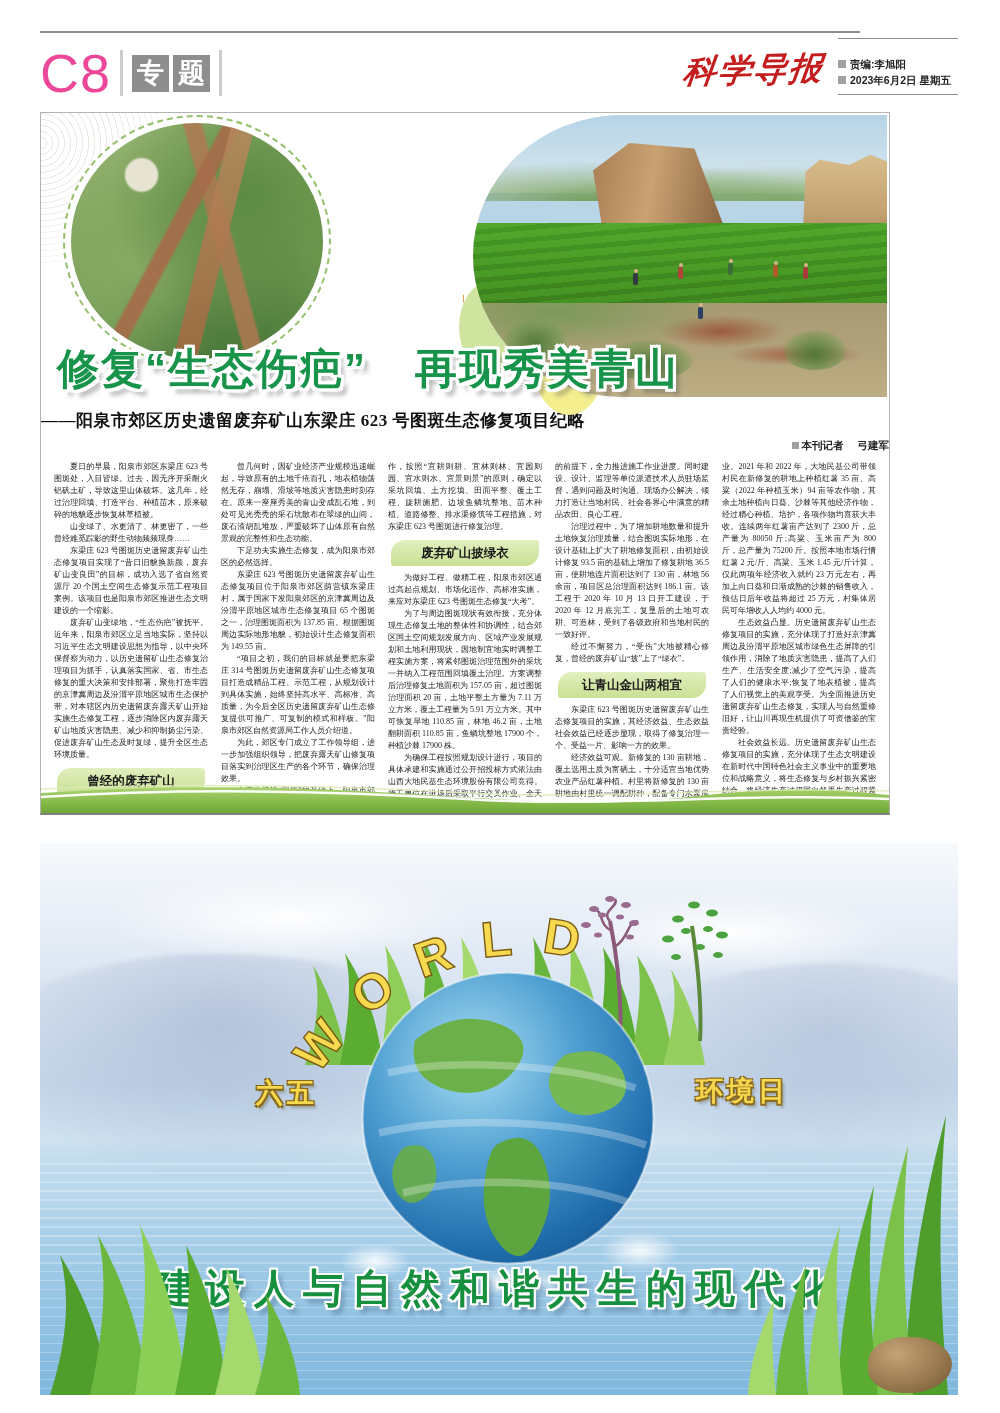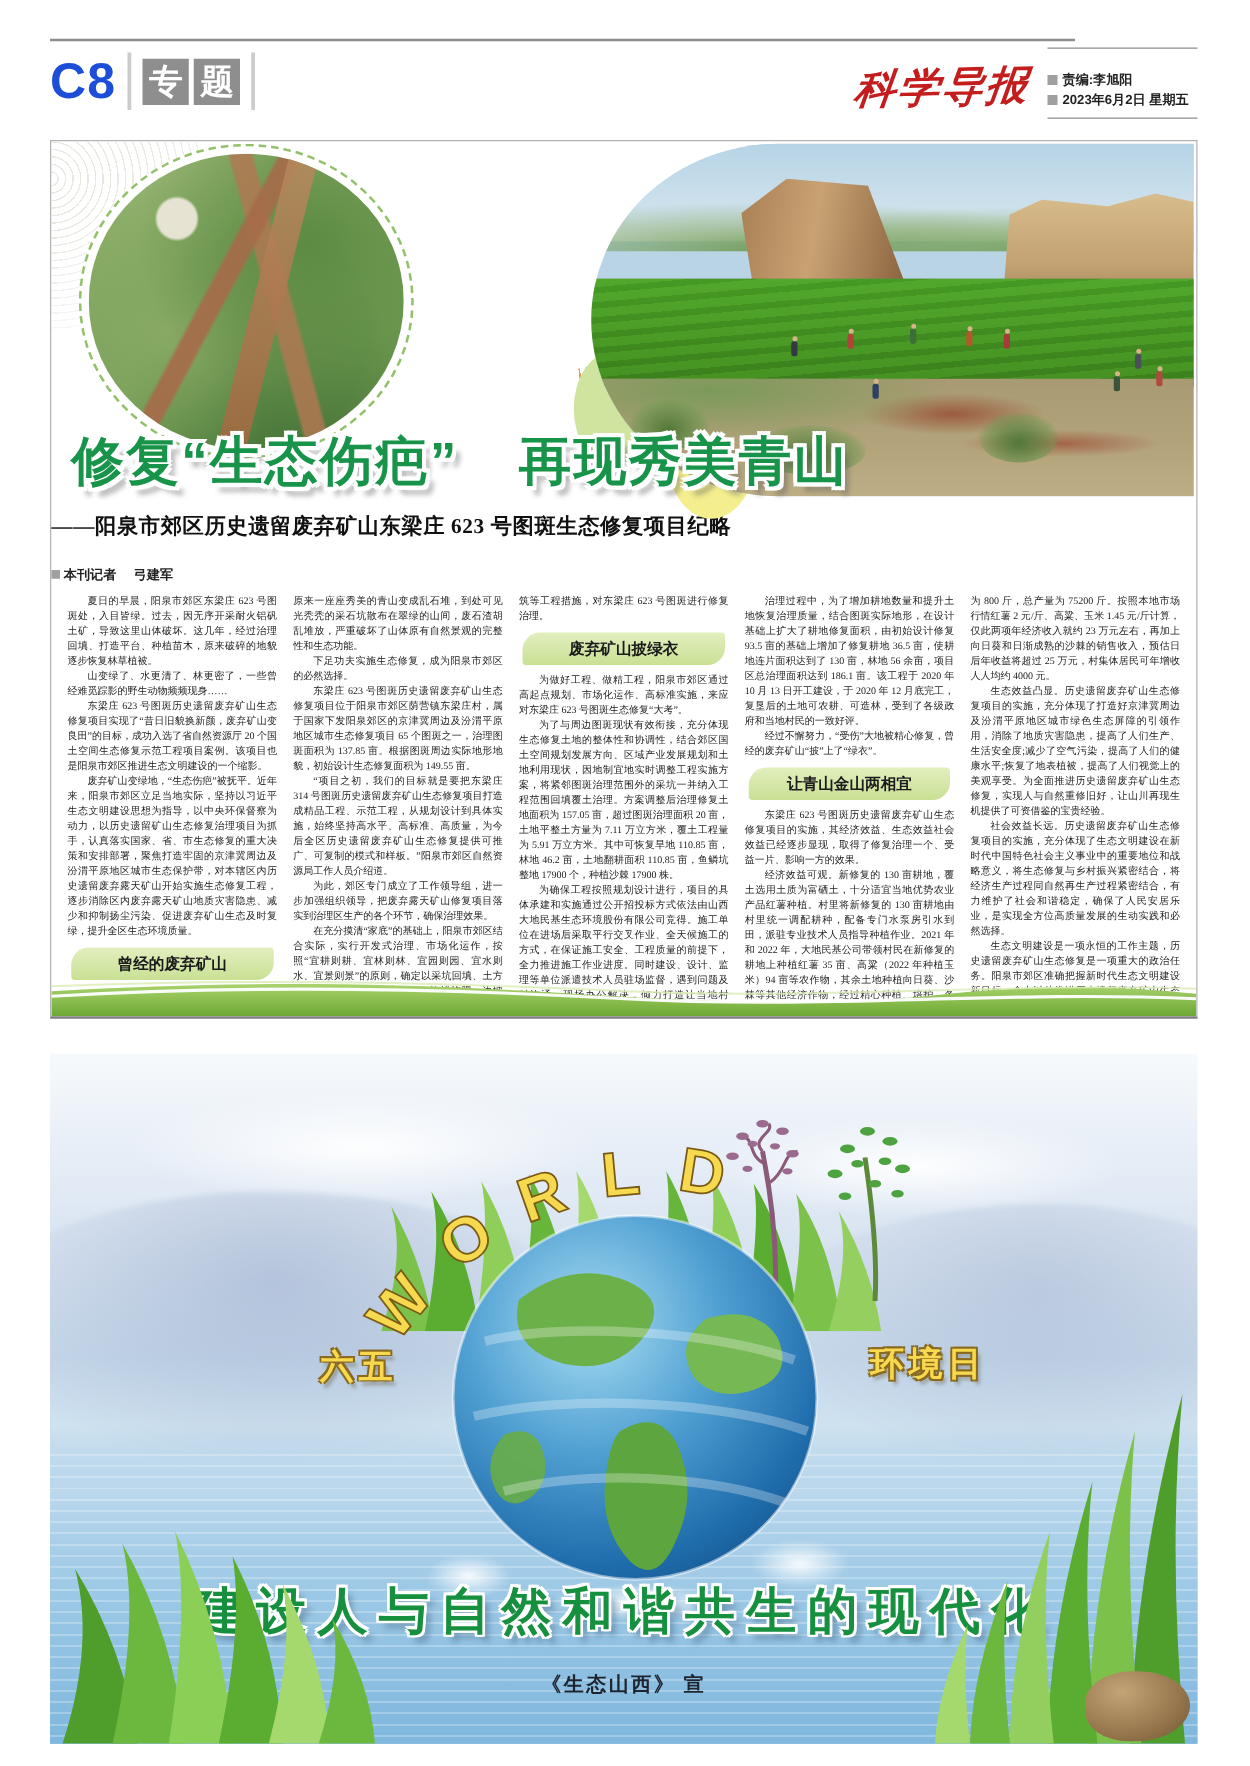--- a/index.html
+++ b/index.html
@@ -7,34 +7,34 @@
   .page {
     position:relative; width:1000px; height:1413px; margin:0 auto;
     background:#ffffff; overflow:hidden;
     font-family:"Liberation Serif","DejaVu Serif",serif; color:#1a1a1a;
   }
   
   .hdr { position:absolute; left:40px; right:42px; top:20px; height:86px; }
   .hdr-rule { position:absolute; left:0; top:11px; width:820px; height:2px; background:#8d8d8d; }
   .hdr-row { position:absolute; left:0; right:0; top:18px; display:flex; justify-content:space-between; align-items:flex-start; }
   .hdr-left { display:flex; align-items:center; padding-top:4px; }
-  .edition { font-family:"Liberation Sans","DejaVu Sans",sans-serif; font-weight:bold; font-size:40px; color:#1d4ed8; letter-spacing:1px; }
+  .edition { font-family:"Liberation Sans","DejaVu Sans",sans-serif; font-weight:normal; font-size:54px; color:#ec4899; letter-spacing:1px; }
   .vbar { width:3px; height:46px; background:#cccccc; margin:0 9px; }
   .badges { display:flex; gap:4px; }
   .badge { width:37px; height:37px; background:#8e8e8e; color:#ffffff; font-family:"Liberation Sans","DejaVu Sans",sans-serif;
     font-weight:bold; font-size:27px; line-height:37px; text-align:center; }
   .hdr-right { display:flex; align-items:center; gap:14px; }
   .masthead { font-family:"Liberation Serif","DejaVu Serif",serif; font-style:italic; font-weight:bold;
     font-size:33px; color:#c41d1d; letter-spacing:2px; transform:skewX(-8deg) rotate(-1.5deg); padding-top:8px; }
   .pubinfo { width:120px; border-top:1px solid #8d8d8d; border-bottom:1px solid #8d8d8d; padding:17px 0 6px 0; }
   .pubrow { display:flex; align-items:center; font-family:"Liberation Sans","DejaVu Sans",sans-serif;
     font-weight:bold; font-size:10.5px; color:#222; line-height:16px; white-space:nowrap; }
   .sq { display:inline-block; width:8px; height:8px; background:#a0a0a0; margin-right:4px; flex:0 0 auto; }
   
-  .article { position:absolute; left:40px; top:112px; width:918px; height:703px;
+  .article { position:absolute; left:40px; top:112px; width:850px; height:703px;
     border:1px solid #b3b3b3; border-bottom:2px solid #7f7f7f; background:#ffffff; overflow:hidden; }
   .photos { position:relative; height:288px; }
   
   .circle-photo { position:absolute; left:22px; top:2px; width:268px; height:252px;
     border:2px dashed #93c06a; border-radius:50%; padding:6px; background:#fff; }
   .circle-inner { position:relative; width:100%; height:100%; border-radius:50%; overflow:hidden;
     background:
       linear-gradient(118deg, transparent 40%, rgba(166,107,74,.9) 41%, rgba(166,107,74,.9) 45%, transparent 46%),
       linear-gradient(75deg, transparent 55%, rgba(176,120,82,.85) 56%, rgba(176,120,82,.85) 61%, transparent 62%),
       radial-gradient(ellipse at 28% 22%, #e6e3d2 0%, #e6e3d2 6%, transparent 7%),
@@ -82,21 +82,21 @@
     background:repeating-radial-gradient(ellipse at 0% 20%, transparent 0 5px, #d8d2c4 5px 6px); 
     -webkit-mask-image:linear-gradient(135deg,#000 30%,transparent 75%); mask-image:linear-gradient(135deg,#000 30%,transparent 75%);}
   
   .headline { position:absolute; left:16px; top:228px; z-index:6; white-space:nowrap;
     font-family:"Liberation Sans","DejaVu Sans",sans-serif; font-weight:bold; font-size:42px; letter-spacing:2px;
     color:#18944a;
     text-shadow:-3px -3px 0 #fff, 3px -3px 0 #fff, -3px 3px 0 #fff, 3px 3px 0 #fff,
                 0 -3px 0 #fff, 0 3px 0 #fff, -3px 0 0 #fff, 3px 0 0 #fff, 6px 7px 4px rgba(90,90,90,.45); }
   .hl-gap { display:inline-block; width:48px; }
   .subtitle { margin-top:8px; text-align:left; font-weight:bold; font-size:17px; color:#111; letter-spacing:.5px; }
-  .byline { margin-top:21px; text-align:left; font-family:"Liberation Sans","DejaVu Sans",sans-serif;
+  .byline { margin-top:7px; text-align:right; font-family:"Liberation Sans","DejaVu Sans",sans-serif;
     font-weight:bold; font-size:10.5px; color:#222; }
   .byline .sq { width:7px; height:7px; margin-right:3px; vertical-align:baseline; }
   .byline-name { margin-left:14px; }
   
   .body-cols { margin-top:8px; height:354px; padding:0 13px; column-count:5; column-gap:13px; column-fill:auto; overflow:hidden; }
   .bp { font-size:8px; line-height:12px; text-align:justify; text-indent:2em; color:#1c1c1c; }
   .sec-h { break-inside:avoid; margin:7px 3px 6px 3px; padding:4.5px 0; text-align:center;
     font-family:"Liberation Sans","DejaVu Sans",sans-serif; font-weight:bold; font-size:12.5px; color:#1b1b1b;
     background:linear-gradient(#e2efbf,#c9e094); border-radius:14px 3px 14px 3px; }
   .wave-band { position:absolute; left:0; right:0; bottom:0; width:100%; height:30px; display:block; }
@@ -331,21 +331,20 @@
         </defs>
       <text font-family="Liberation Sans, DejaVu Sans, sans-serif" font-size="50" font-weight="bold" fill="#f6d94e" stroke="#7a5a14" stroke-width="1.4" letter-spacing="28">
         <textPath href="#warc">WORLD</textPath>
       </text>
     </svg>
 
     <div class="env-label lbl-left">六五</div>
     <div class="env-label lbl-right">环境日</div>
 
     <div class="slogan">建设人与自然和谐共生的现代化</div>
-    <div class="credit">《生态山西》 宣</div>
 
     <svg class="tuft" style="left:0; bottom:0; width:280px; height:180px; z-index:7;" viewBox="0 0 280 180">
       <path d="M10,180 Q36,100 20,40 Q60,105 70,180 Z" fill="#4f9e2c"></path>
       <path d="M50,180 Q72,80 58,20 Q100,95 108,180 Z" fill="#6cb83e"></path>
       <path d="M95,180 Q112,70 100,10 Q140,90 146,180 Z" fill="#8ccf57"></path>
       <path d="M135,180 Q155,85 146,30 Q182,100 186,180 Z" fill="#5aad30"></path>
       <path d="M175,180 Q196,100 186,52 Q220,115 224,180 Z" fill="#a5d96e"></path>
       <path d="M215,180 Q234,120 226,80 Q256,130 260,180 Z" fill="#6cb83e"></path>
     </svg>
     <svg class="tuft" style="right:0; bottom:0; width:250px; height:300px; z-index:7;" viewBox="0 0 250 300">

